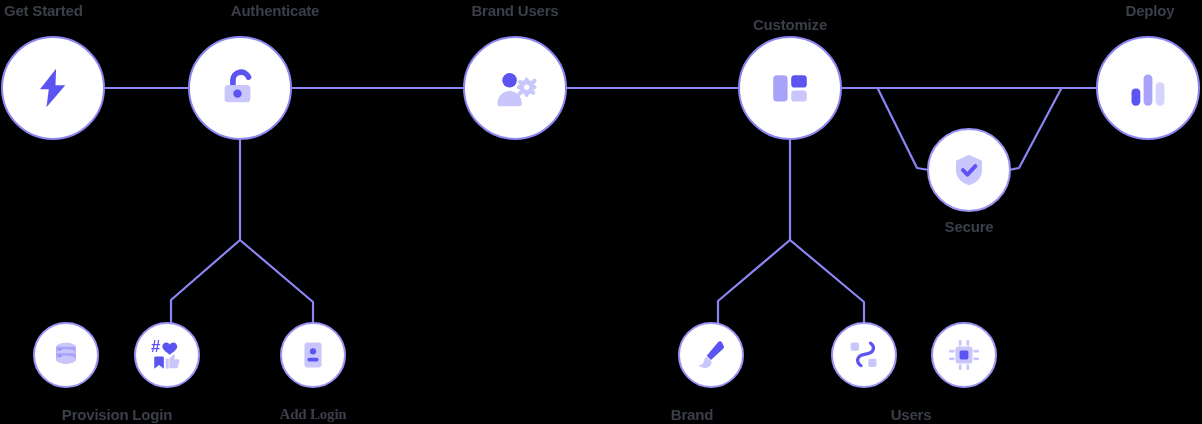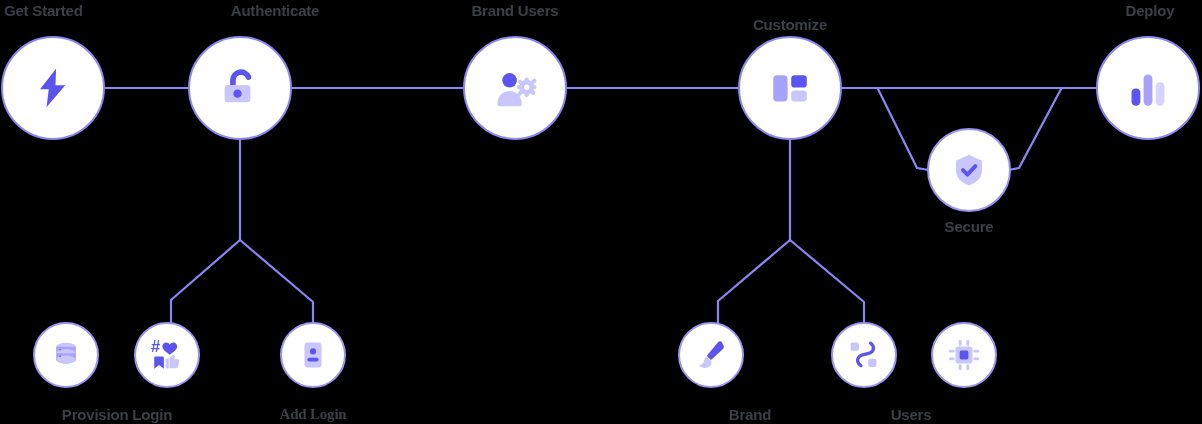--- a/index.html
+++ b/index.html
@@ -229,16 +229,16 @@
           <rect x="18.6" y="8.3" width="4.0" height="2.0" rx="0.9"></rect>
           <rect x="18.6" y="13.7" width="4.0" height="2.0" rx="0.9"></rect>
         </g>
         <rect x="8.9" y="8.9" width="6.2" height="6.2" rx="1.3" fill="#5b54f0"></rect>
       </svg>
     </span>
   </div>
 
   <div class="label center" style="left:117px; top:407px;">Provision Login</div>
   <div class="label center" style="left:313px; top:407px;font-family:Liberation Serif, serif;">Add Login</div>
-  <div class="label center" style="left:750px; top:407px;">Brand</div>
+  <div class="label center" style="left:692px; top:407px;">Brand</div>
   <div class="label center" style="left:911px; top:407px;">Users</div>
 
 </div>
 
 </body></html>

